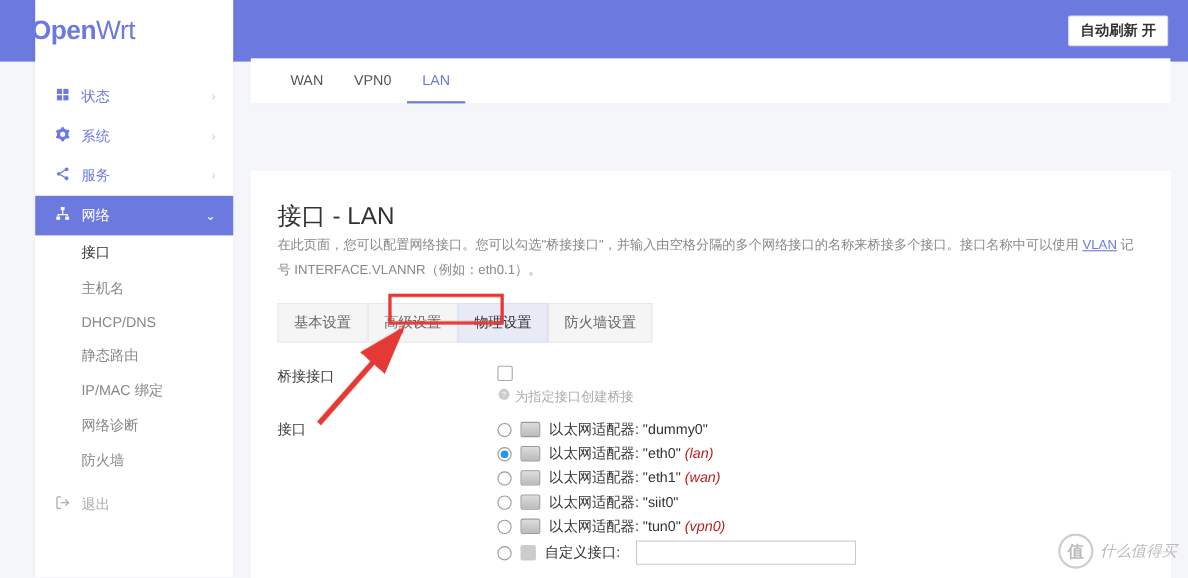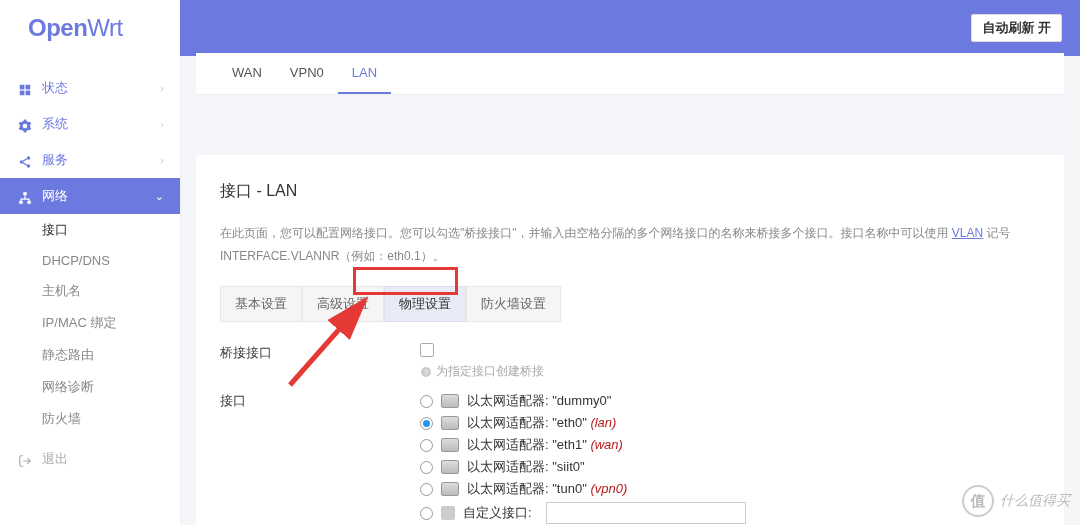--- a/index.html
+++ b/index.html
@@ -1,45 +1,45 @@
 <!DOCTYPE html>
 <html><head>
   <meta charset="utf-8">
   <style>
     * { margin: 0; padding: 0; box-sizing: border-box; }
     body { font-family: -apple-system, "Helvetica Neue", Arial, sans-serif; font-size: 13px; color: #333; background: #f5f6fa; }
-    .app { display: flex; height: 525px; width: 1080px; overflow: hidden; position: relative; }
+    .app { display: flex; height: 525px; width: 1080px; overflow: hidden; position: relative; padding-left: 32px; }
     .header-bar { position: absolute; top: 0; left: 0; right: 0; height: 56px; background: #6c7ae0; z-index: 5; }
     .logo { position: absolute; top: 14px; left: 28px; font-size: 24px; font-weight: bold; color: #6c7ae0; z-index: 10; letter-spacing: -0.5px; }
     .logo-sub { font-weight: 400; }
     .autorefresh { position: absolute; top: 14px; right: 18px; background: #fff; border: 1px solid #ddd; padding: 4px 10px; font-size: 13px; font-weight: bold; z-index: 10; border-radius: 2px; }
     .sidebar { width: 180px; background: #fff; position: relative; z-index: 8; padding-top: 70px; flex-shrink: 0; box-shadow: 0 0 4px rgba(0,0,0,0.05); }
     .side-item { display: flex; align-items: center; padding: 9px 16px 9px 18px; color: #6c7ae0; cursor: pointer; justify-content: space-between; }
-    .side-item .lbl { display: flex; align-items: flex-end; gap: 10px; }
+    .side-item .lbl { display: flex; align-items: flex-start; gap: 10px; }
     .side-item.active { background: #6c7ae0; color: #fff; }
     .side-item .chev { color: #ccc; font-size: 11px; }
     .side-item.active .chev { color: #fff; }
     .side-sub { padding: 7px 16px 7px 42px; color: #888; cursor: pointer; font-size: 13px; }
     .side-sub.selected { color: #333; font-weight: 500; }
     .main { flex: 1; padding-top: 56px; display: flex; flex-direction: column; position: relative; z-index: 7; overflow: hidden; gap: 48px; }
     .iface-tabs { background: #fff; padding: 0 22px; display: flex; gap: 0; border-bottom: 1px solid #eee; margin: 0 16px; margin-top: -3px; }
     .iface-tab { padding: 12px 14px; color: #555; font-size: 13px; cursor: pointer; }
     .iface-tab.active { color: #6c7ae0; border-bottom: 2px solid #6c7ae0; }
     .panel { background: #fff; margin: 12px 16px 0 16px; padding: 26px 24px 24px 24px; flex: 1; overflow: auto; }
-    .ptitle { font-size: 16px; font-weight: 300; color: #333; margin-bottom: 20px; }
+    .ptitle { font-size: 22px; font-weight: 300; color: #333; }
     .pdesc { font-size: 12px; color: #888; line-height: 1.9; margin-bottom: 18px; }
     .pdesc a { color: #6c7ae0; text-decoration: underline; }
     .subtabs { display: flex; gap: 0; margin-bottom: 20px; }
     .subtab { padding: 8px 14px; background: #f5f5f5; color: #666; font-size: 13px; cursor: pointer; border: 1px solid #e8e8e8; }
     .subtab.active { background: #e8eaf6; color: #333; border-color: #dcdff0; text-align: right; }
     .form-row { display: flex; align-items: flex-start; margin-bottom: 10px; }
     .form-label { width: 200px; text-align: left; padding-right: 14px; font-size: 13px; color: #404040; padding-top: 2px; }
     .form-val { flex: 1; }
     .checkbox-box { display: inline-block; width: 14px; height: 14px; border: 1px solid #aaa; border-radius: 2px; vertical-align: middle; }
-    .hint { color: #aaa; font-size: 12px; margin-top: 6px; display: flex; align-items: center; gap: 4px; }
+    .hint { color: #aaa; font-size: 12px; margin-top: 6px; display: flex; align-items: flex-start; gap: 4px; }
     .radio-row { display: flex; align-items: center; gap: 8px; padding: 2px 0; font-size: 13px; color: #333; }
     .radio-row .net-tag { color: #b91c1c; font-style: italic; }
     .radio { width: 13px; height: 13px; border: 1px solid #999; border-radius: 50%; display: inline-flex; align-items: center; justify-content: center; }
     .radio.checked::after { content: ""; width: 7px; height: 7px; background: #2196f3; border-radius: 50%; }
     .nic-icon { width: 18px; height: 14px; background: linear-gradient(#ddd,#bbb); border: 1px solid #999; border-radius: 2px; display: inline-block; position: relative; }
     .custom-input { border: 1px solid #ccc; padding: 3px 6px; width: 200px; font-size: 12px; margin-left: 6px; }
     .red-box { position: absolute; border: 3px solid #e53935; z-index: 20; pointer-events: none; }
     .red-arrow { position: absolute; z-index: 20; pointer-events: none; }
     .watermark { position: absolute; right: 10px; bottom: 8px; display: flex; align-items: center; gap: 6px; color: #bbb; font-size: 14px; z-index: 30; font-style: italic; }
     .watermark .circ { width: 32px; height: 32px; border: 2px solid #ccc; border-radius: 50%; display: flex; align-items: center; justify-content: center; color: #bbb; font-size: 15px; font-weight: bold; font-style: normal; }
@@ -94,24 +94,24 @@
             <rect x="9" y="2" width="6" height="5"></rect>
             <rect x="2" y="17" width="6" height="5"></rect>
             <rect x="16" y="17" width="6" height="5"></rect>
             <path d="M12 7v5M5 17v-3h14v3M12 12v2" stroke="#fff" stroke-width="2" fill="none"></path>
           </svg>
           <span>网络</span>
         </span>
       <span class="chev">⌄</span>
     </div>
     <div class="side-sub selected">接口</div>
+    <div class="side-sub">主机名</div>
     <div class="side-sub">DHCP/DNS</div>
-    <div class="side-sub">主机名</div>
+    <div class="side-sub">静态路由</div>
     <div class="side-sub">IP/MAC 绑定</div>
-    <div class="side-sub">静态路由</div>
     <div class="side-sub">网络诊断</div>
     <div class="side-sub">防火墙</div>
     <div class="side-item" style="color:#aaa;margin-top:6px">
       <span class="lbl">
           <svg class="icon-sm" viewBox="0 0 24 24" fill="none" stroke="#aaa" stroke-width="2">
             <path d="M9 21H5a2 2 0 01-2-2V5a2 2 0 012-2h4M16 17l5-5-5-5M21 12H9"></path>
           </svg>
           <span>退出</span>
         </span>
     </div>

